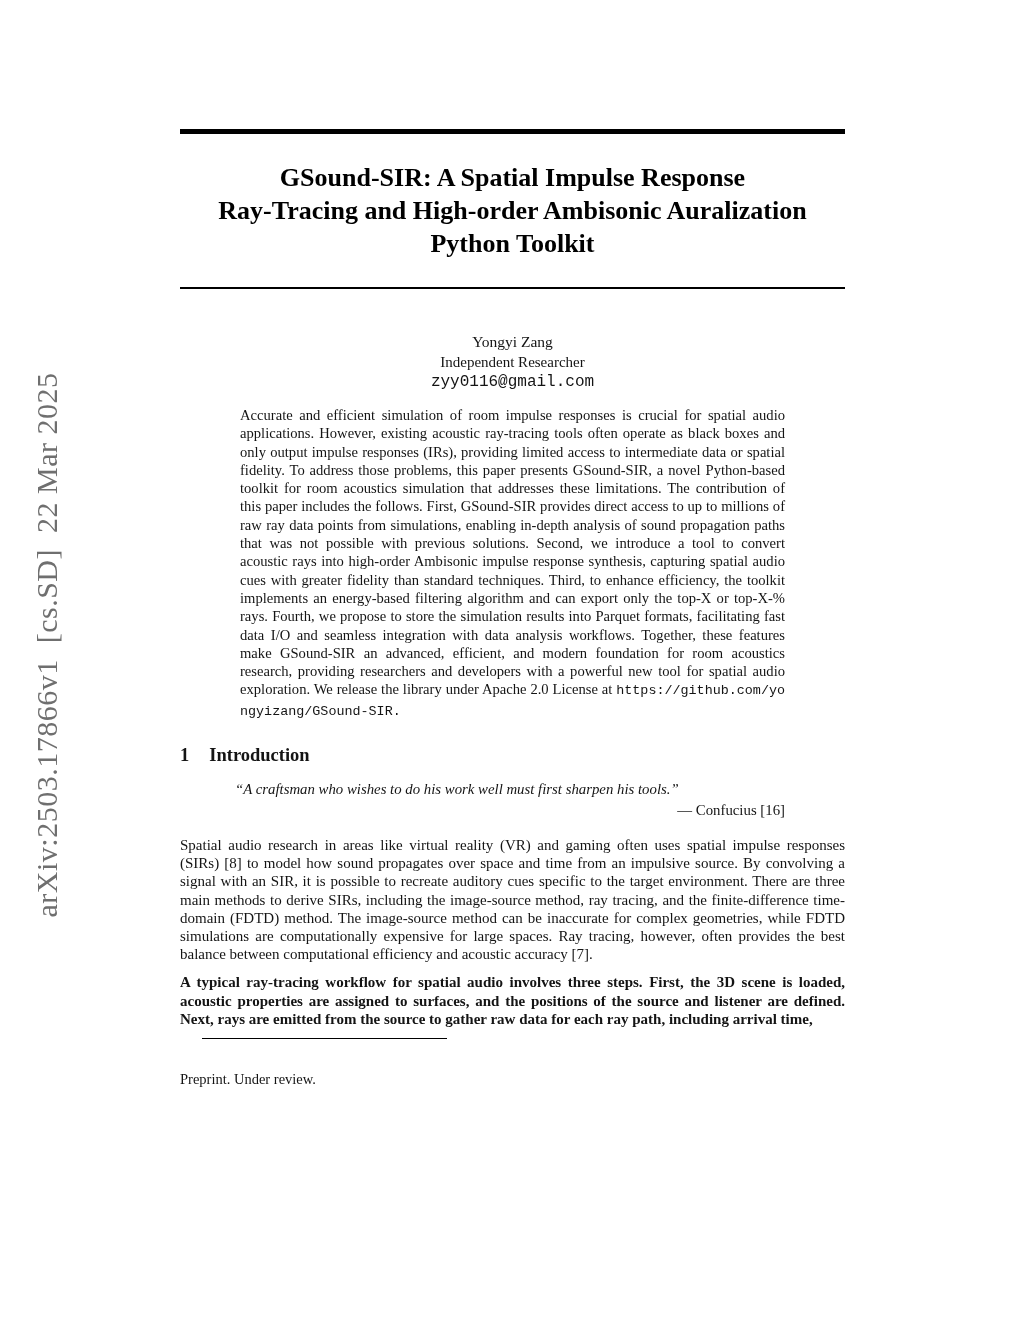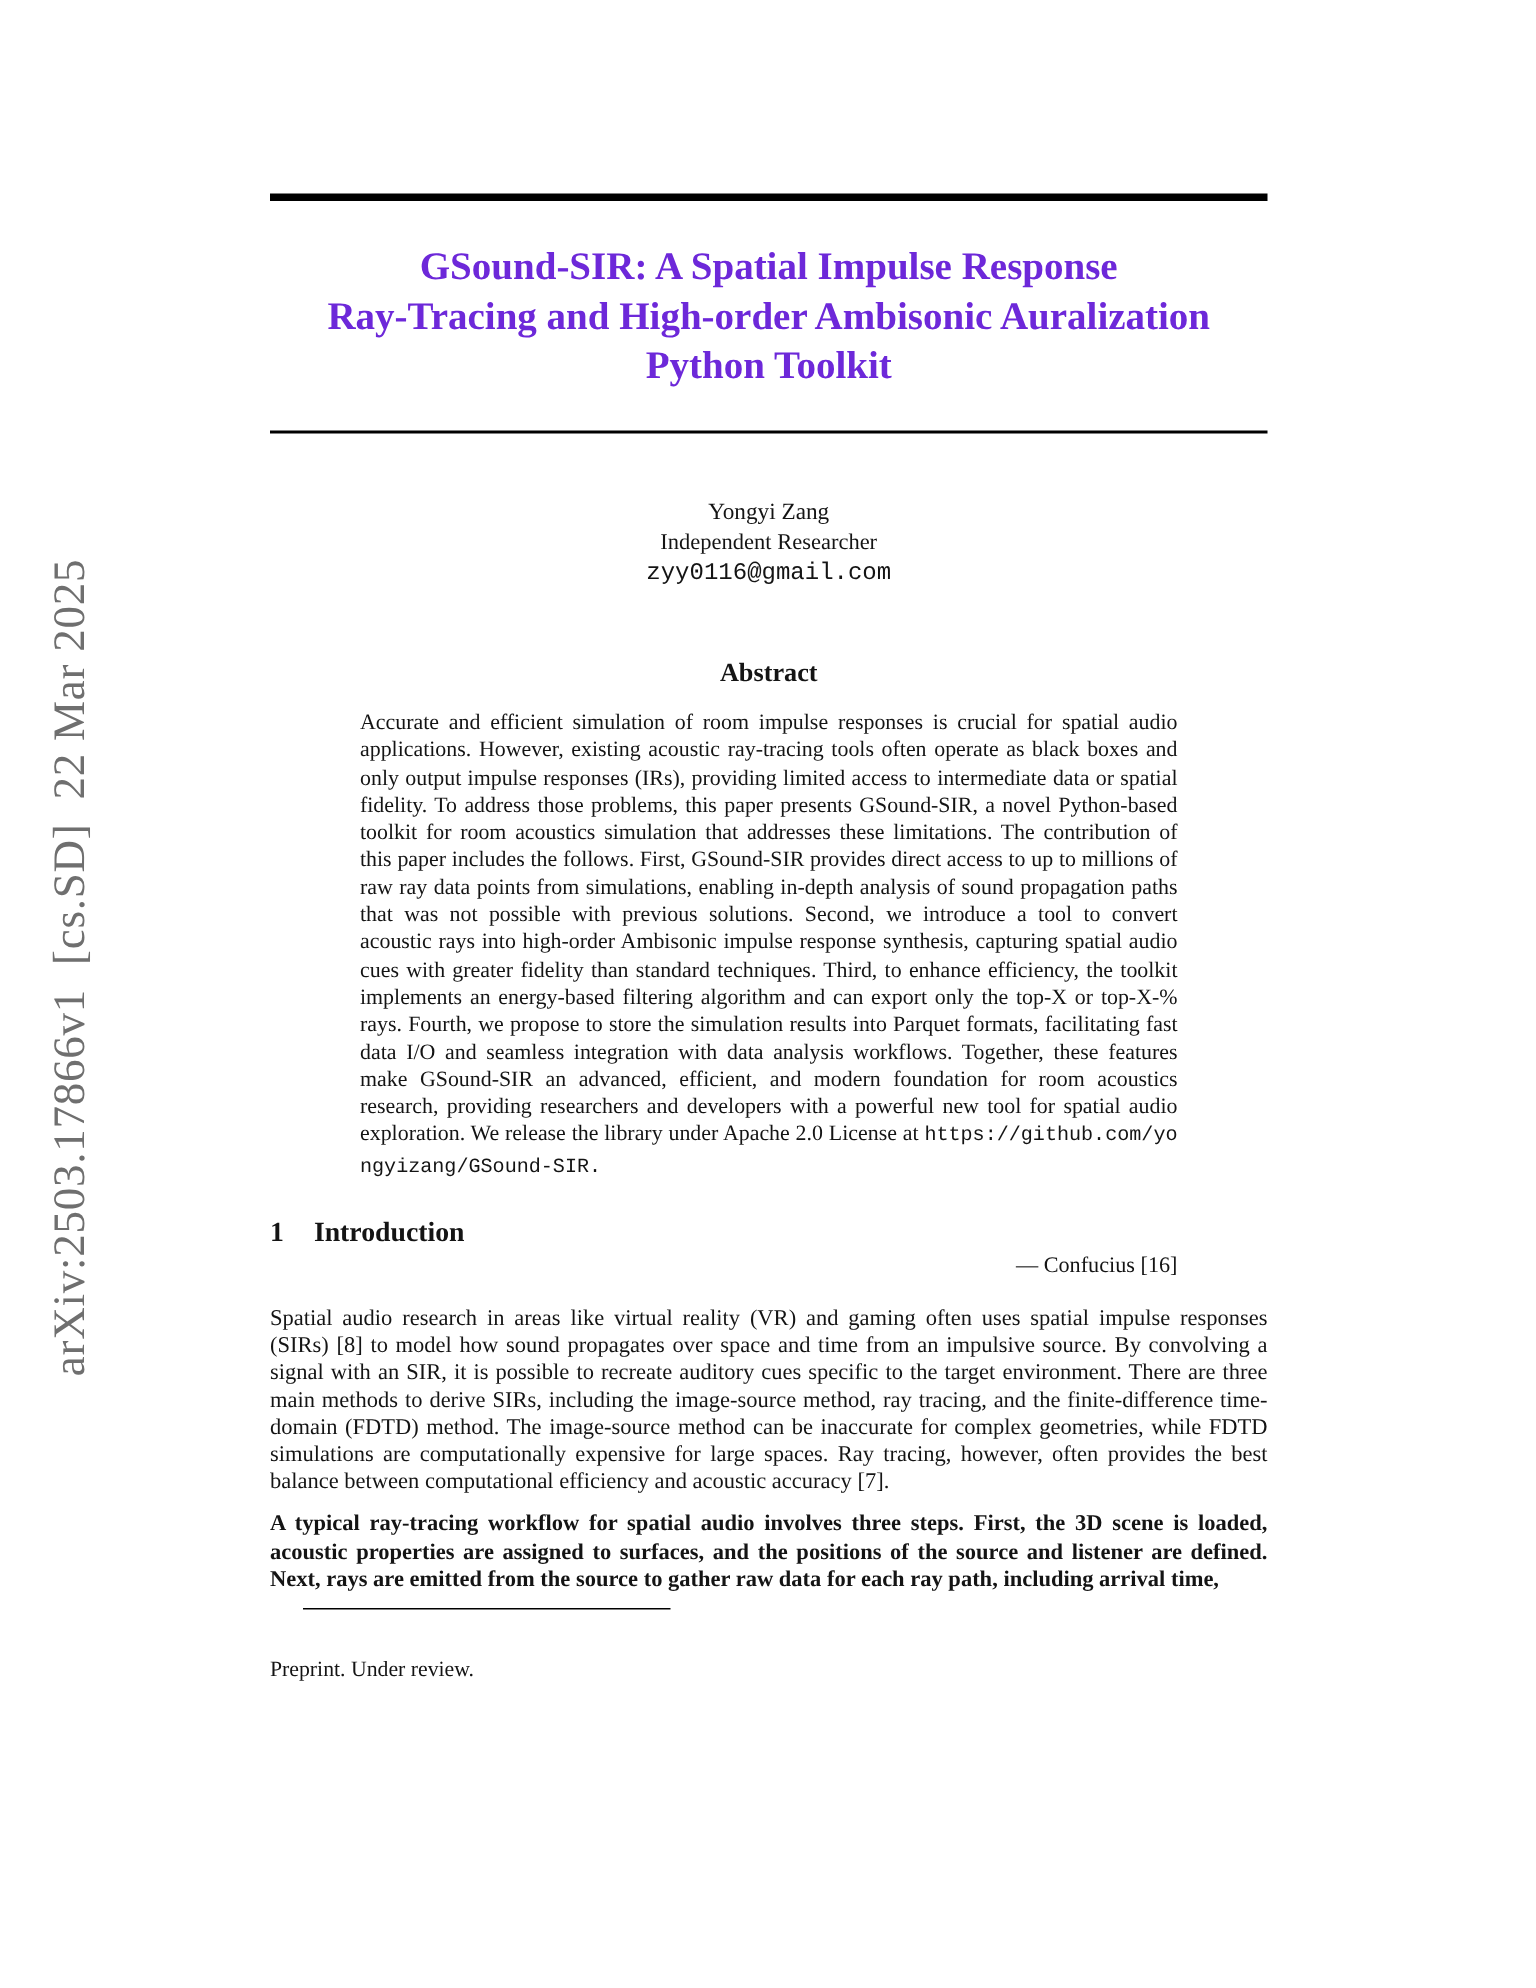--- a/index.html
+++ b/index.html
@@ -34,21 +34,21 @@
     margin-top: 129px;
     height: 5px;
     background: #000;
   }
   .paper-title {
     margin-top: 27px;
     text-align: center;
     font-size: 26px;
     font-weight: bold;
     line-height: 33px;
-    color: #6d28d9;
+    color: #000000;
   }
   .rule-thin {
     margin-top: 27px;
     height: 2px;
     background: #000;
   }
   .authors {
     margin-top: 42px;
     display: flex;
     justify-content: center;
@@ -142,28 +142,28 @@
     <div class="rule-thin"></div>
 
     <div class="authors">
       <div class="author-block">
         <div class="author-name"><span>Yongyi Zang</span></div>
         <div class="author-affiliation">Independent Researcher</div>
         <div class="author-email">zyy0116@gmail.com</div>
       </div>
     </div>
 
-    <div class="abstract-heading">Abstract</div>
 
     <p class="abstract-body"><span>Accurate and efficient simulation of room impulse responses is crucial for spatial audio applications. However, existing acoustic ray-tracing tools often operate as black boxes and only output impulse responses (IRs), providing limited access to intermediate data or spatial fidelity. To address those problems, this paper presents GSound-SIR, a novel Python-based toolkit for room acoustics simulation that addresses these limitations. The contribution of this paper includes the follows. First, GSound-SIR provides direct access to up to millions of raw ray data points from simulations, enabling in-depth analysis of sound propagation paths that was not possible with previous solutions. Second, we introduce a tool to convert acoustic rays into high-order Ambisonic impulse response synthesis, capturing spatial audio cues with greater fidelity than standard techniques. Third, to enhance efficiency, the toolkit implements an energy-based filtering algorithm and can export only the top-X or top-X-% rays. Fourth, we propose to store the simulation results into Parquet formats, facilitating fast data I/O and seamless integration with data analysis workflows. Together, these features make GSound-SIR an advanced, efficient, and modern foundation for room acoustics research, providing researchers and developers with a powerful new tool for spatial audio exploration. We release the library under Apache 2.0 License at </span><span class="mono-inline">https://github.com/yongyizang/GSound-SIR.</span></p>
 
     <h2 class="section-heading">
       <span class="sec-num">1</span><span>Introduction</span>
     </h2>
 
+    <div class="epigraph">“A craftsman who wishes to do his work well must first sharpen his tools.”</div>
     <div class="epigraph-attr">— Confucius [16]</div>
 
     <p class="body-par">Spatial audio research in areas like virtual reality (VR) and gaming often uses spatial impulse responses (SIRs) [8] to model how sound propagates over space and time from an impulsive source. By convolving a signal with an SIR, it is possible to recreate auditory cues specific to the target environment. There are three main methods to derive SIRs, including the image-source method, ray tracing, and the finite-difference time-domain (FDTD) method. The image-source method can be inaccurate for complex geometries, while FDTD simulations are computationally expensive for large spaces. Ray tracing, however, often provides the best balance between computational efficiency and acoustic accuracy [7].</p>
 
     <p class="body-par">A typical ray-tracing workflow for spatial audio involves three steps. First, the 3D scene is loaded, acoustic properties are assigned to surfaces, and the positions of the source and listener are defined. Next, rays are emitted from the source to gather raw data for each ray path, including arrival time,</p>
 
     <div class="footnote-rule"></div>
 
 
     <div class="preprint-notice">Preprint. Under review.</div>

